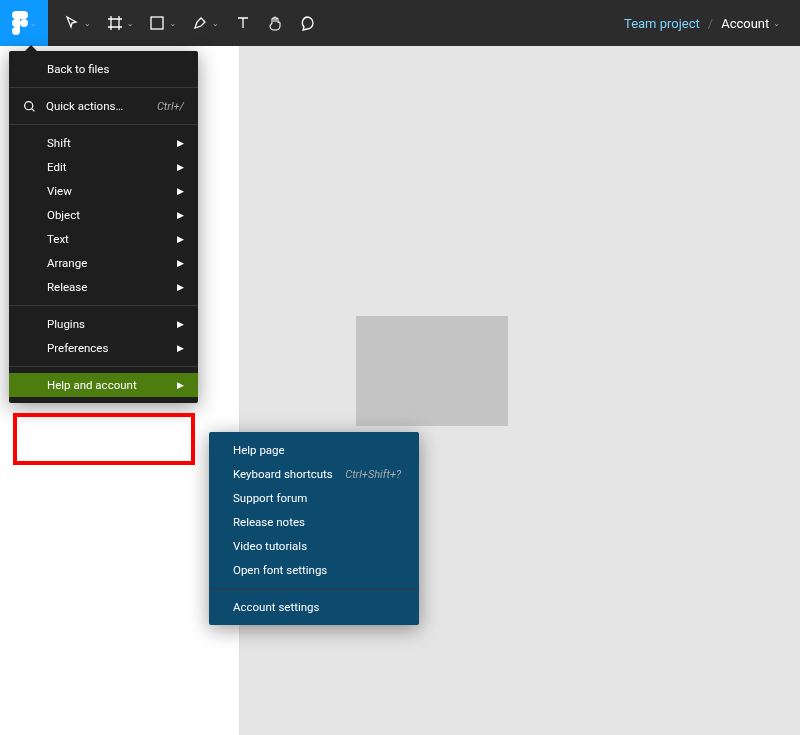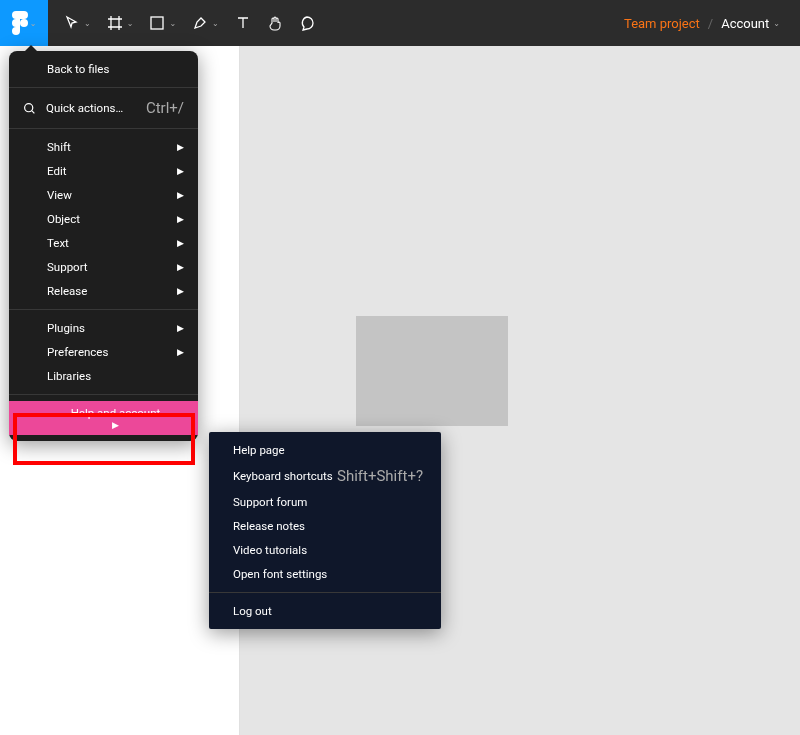--- a/index.html
+++ b/index.html
@@ -45,21 +45,21 @@
     .toolbar-right {
       margin-left: auto;
       display: flex;
       align-items: center;
       color: #fff;
       font-size: 13px;
       padding-right: 20px;
       gap: 4px;
     }
     
-    .toolbar-right .team { color: #f97316; }
+    .toolbar-right .team { color: #7dd3fc; }
     .toolbar-right .slash { color: #666; margin: 0 4px; }
     
     .sidebar {
       position: absolute;
       left: 0;
       top: 46px;
       width: 240px;
       height: calc(100% - 46px);
       background: #fff;
       border-right: 1px solid #e0e0e0;
@@ -91,21 +91,21 @@
       height: 110px;
       background: #c4c4c4;
     }
     
     .main-menu {
       position: absolute;
       left: 9px;
       top: 51px;
       width: 189px;
       background: #1e1e1e;
-      border-radius: 8px;
+      border-radius: 2px;
       box-shadow: 0 4px 20px rgba(0,0,0,0.4);
       padding: 6px 0;
     }
     
     .main-menu::before {
       content: '';
       position: absolute;
       top: -6px;
       left: 16px;
       border-left: 6px solid transparent;
@@ -119,47 +119,47 @@
       justify-content: space-between;
       padding: 5px 14px 5px 38px;
       color: #fff;
       font-size: 11.5px;
       position: relative;
       min-height: 24px;
     }
     
     .menu-item.with-icon { padding-left: 14px; }
     
-    .menu-item.hover { background: #ec4899; flex-direction: column; }
+    .menu-item.hover { background: #4d7c0f; }
     
     .menu-sep {
       height: 1px;
       background: #383838;
       margin: 6px 0;
     }
     
     .menu-arrow { font-size: 9px; color: #fff; }
-    .shortcut { color: #aaa; font-size: 15px; }
+    .shortcut { color: #aaa; font-size: 11px; font-style: italic; }
     
     .highlight-box {
       position: absolute;
       left: 13px;
       top: 413px;
       width: 182px;
       height: 52px;
       border: 4px solid #ff0000;
       pointer-events: none;
     }
     
     .submenu {
       position: absolute;
       left: 209px;
       top: 432px;
-      width: 232px;
-      background: #0f172a;
+      width: 210px;
+      background: #0c4a6e;
       border-radius: 2px;
       box-shadow: 0 4px 20px rgba(0,0,0,0.4);
       padding: 6px 0;
     }
     
     .submenu .menu-item { padding-left: 24px; padding-right: 18px; }
     
     .chev-down { display: inline-block; }
     
     svg { display: block; }
@@ -270,65 +270,62 @@
     </div>
   <div class="menu-item">
       <span>Object</span>
       <span class="menu-arrow">▶</span>
     </div>
   <div class="menu-item">
       <span>Text</span>
       <span class="menu-arrow">▶</span>
     </div>
   <div class="menu-item">
-      <span>Support</span>
+      <span>Arrange</span>
       <span class="menu-arrow">▶</span>
     </div>
   <div class="menu-item">
       <span>Release</span>
       <span class="menu-arrow">▶</span>
     </div>
   <div class="menu-sep"></div>
   <div class="menu-item">
       <span>Plugins</span>
       <span class="menu-arrow">▶</span>
     </div>
   <div class="menu-item">
       <span>Preferences</span>
       <span class="menu-arrow">▶</span>
-    </div>
-  <div class="menu-item">
-      <span>Libraries</span>
     </div>
   <div class="menu-sep"></div>
   <div class="menu-item hover">
       <span>Help and account</span>
       <span class="menu-arrow">▶</span>
     </div>
 </div>
 
 <div class="highlight-box"></div>
 
 <div class="submenu">
   <div class="menu-item">
       <span>Help page</span>
     </div>
   <div class="menu-item">
       <span>Keyboard shortcuts</span>
-      <span class="shortcut">Shift+Shift+?</span>
+      <span class="shortcut">Ctrl+Shift+?</span>
     </div>
   <div class="menu-item">
       <span>Support forum</span>
     </div>
   <div class="menu-item">
       <span>Release notes</span>
     </div>
   <div class="menu-item">
       <span>Video tutorials</span>
     </div>
   <div class="menu-item">
       <span>Open font settings</span>
     </div>
   <div class="menu-sep"></div>
   <div class="menu-item">
-      <span>Log out</span>
+      <span>Account settings</span>
     </div>
 </div>
 
 </body></html>

